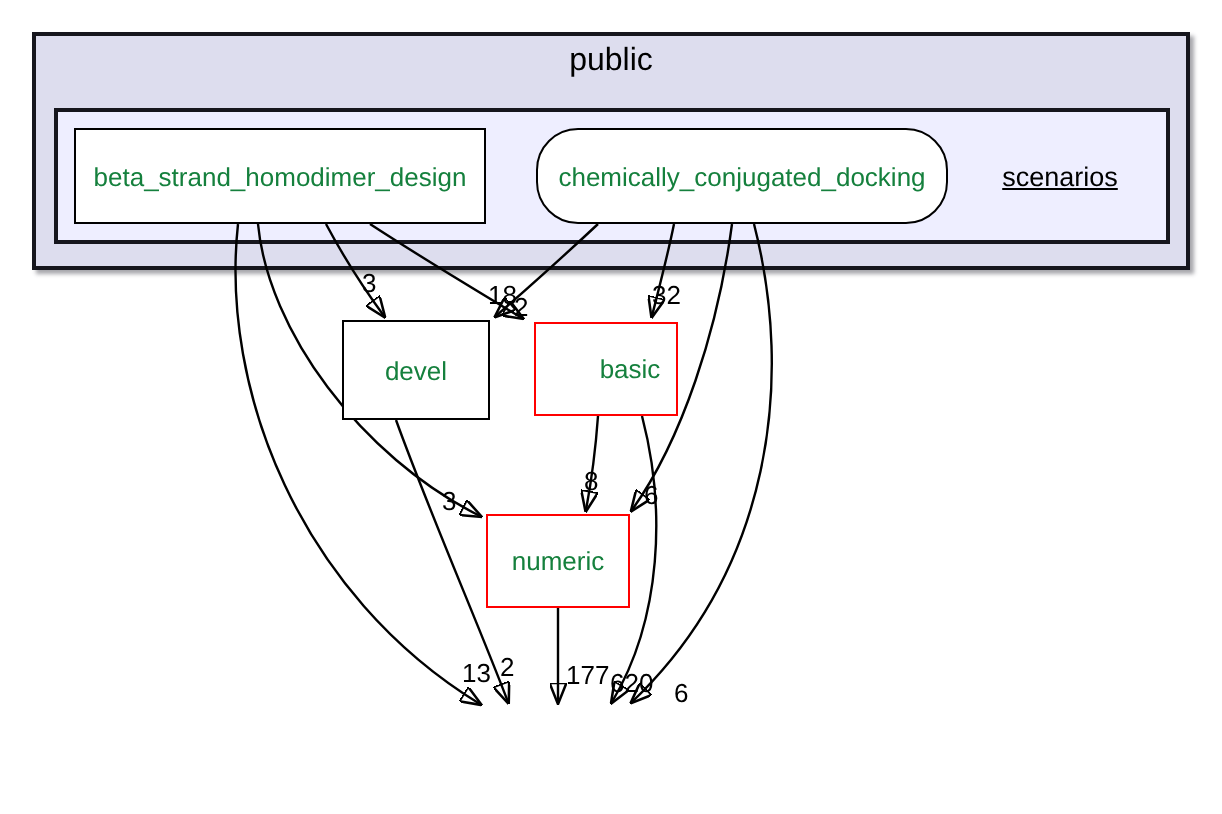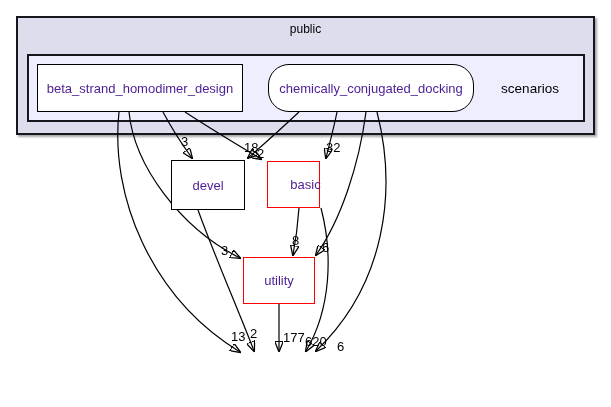--- a/index.html
+++ b/index.html
@@ -15,39 +15,39 @@
     box-shadow:2px 2px 2px rgba(60,60,70,0.45);
     z-index:1;
   }
   .cluster.inner {
     left:27px; top:54px; width:558px; height:68px;
     background:#eeeeff; border:2px solid #16161d;
     z-index:1;
   }
   .cluster-label {
     position:absolute; left:0; top:4px; width:100%;
-    text-align:center; font-size:12px; color:#000;
+    text-align:center; font-size:16px; color:#000;
     z-index:1;
   }
   .dirname-label {
     position:absolute; left:480px; top:64px; width:100px; height:48px;
     display:flex; align-items:center; justify-content:center;
-    font-size:13.5px; color:#000; z-index:1;
+    font-size:13.5px; color:#000; z-index:1;text-decoration:underline;
   }
   .node {
     position:absolute; box-sizing:border-box; background:#ffffff;
     display:flex; align-items:center; justify-content:center;
-    font-size:13px; color:#4c1d95; z-index:3; cursor:pointer;
+    font-size:13px; color:#15803d; z-index:3; cursor:pointer;
   }
   .node.black { border:1.5px solid #000000; }
   .node.red   { border:1.5px solid #ff0000; }
   .node-beta      { left:37px;  top:64px;  width:206px; height:48px; }
   .node-chem      { left:268px; top:64px;  width:206px; height:48px;border-radius:21px; }
   .node-devel     { left:171px; top:160px; width:74px;  height:50px; }
-  .node-basic     { left:267px; top:161px; width:53px;  height:47px;padding-left:24px; }
+  .node-basic     { left:267px; top:161px; width:72px;  height:47px;padding-left:24px; }
   .node-numeric   { left:243px; top:257px; width:72px;  height:47px; }
   .node-utility   { left:243px; top:353px; width:74px;  height:47px; }
   svg.edges { position:absolute; left:0; top:0; z-index:2; }
   svg.edges path { fill:none; stroke:#000000; stroke-width:1.2px; }
   svg.edges text { font-family:"Liberation Sans", sans-serif; font-size:13px; fill:#000000; }
 </style>
 </head>
 <body>
 
 <div class="canvas">
@@ -98,16 +98,16 @@
   <div class="node black node-chem">
     <span>chemically_conjugated_docking</span>
   </div>
   <div class="node black node-devel">
     <span>devel</span>
   </div>
   <div class="node red node-basic">
     <span>basic</span>
   </div>
   <div class="node red node-numeric">
-    <span>utility</span>
+    <span>numeric</span>
   </div>
 
 </div>
 
 </body></html>

